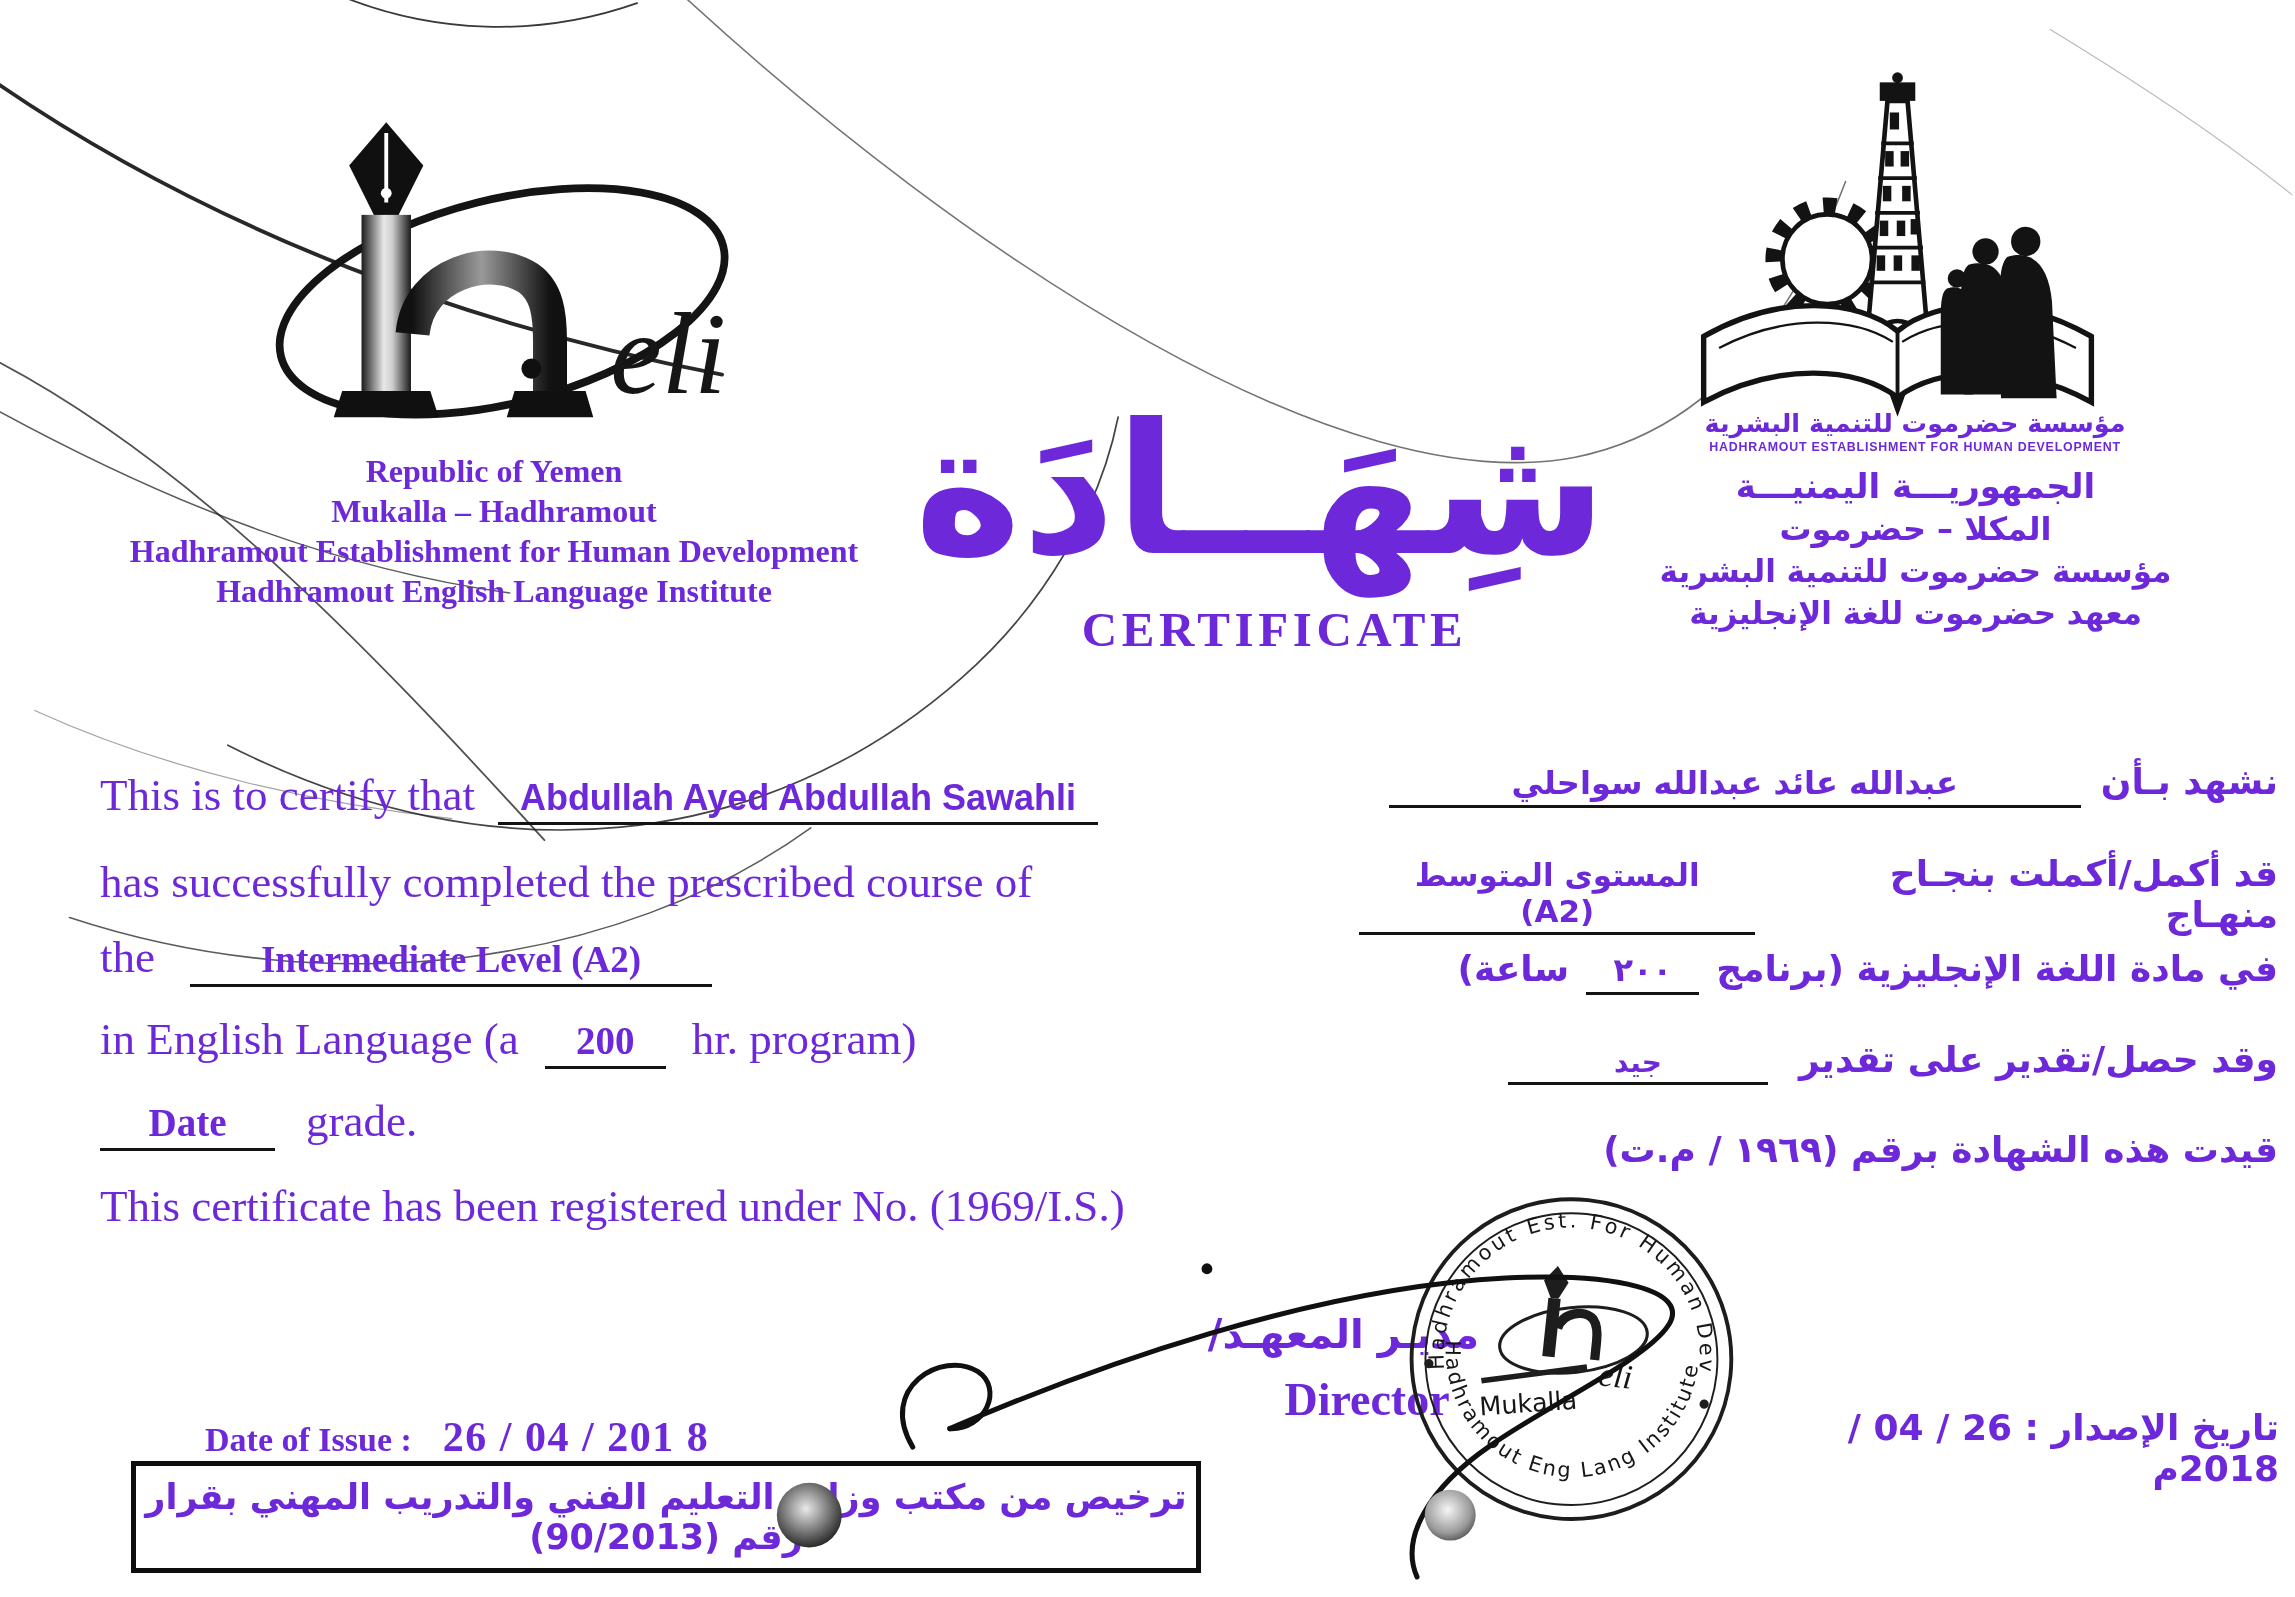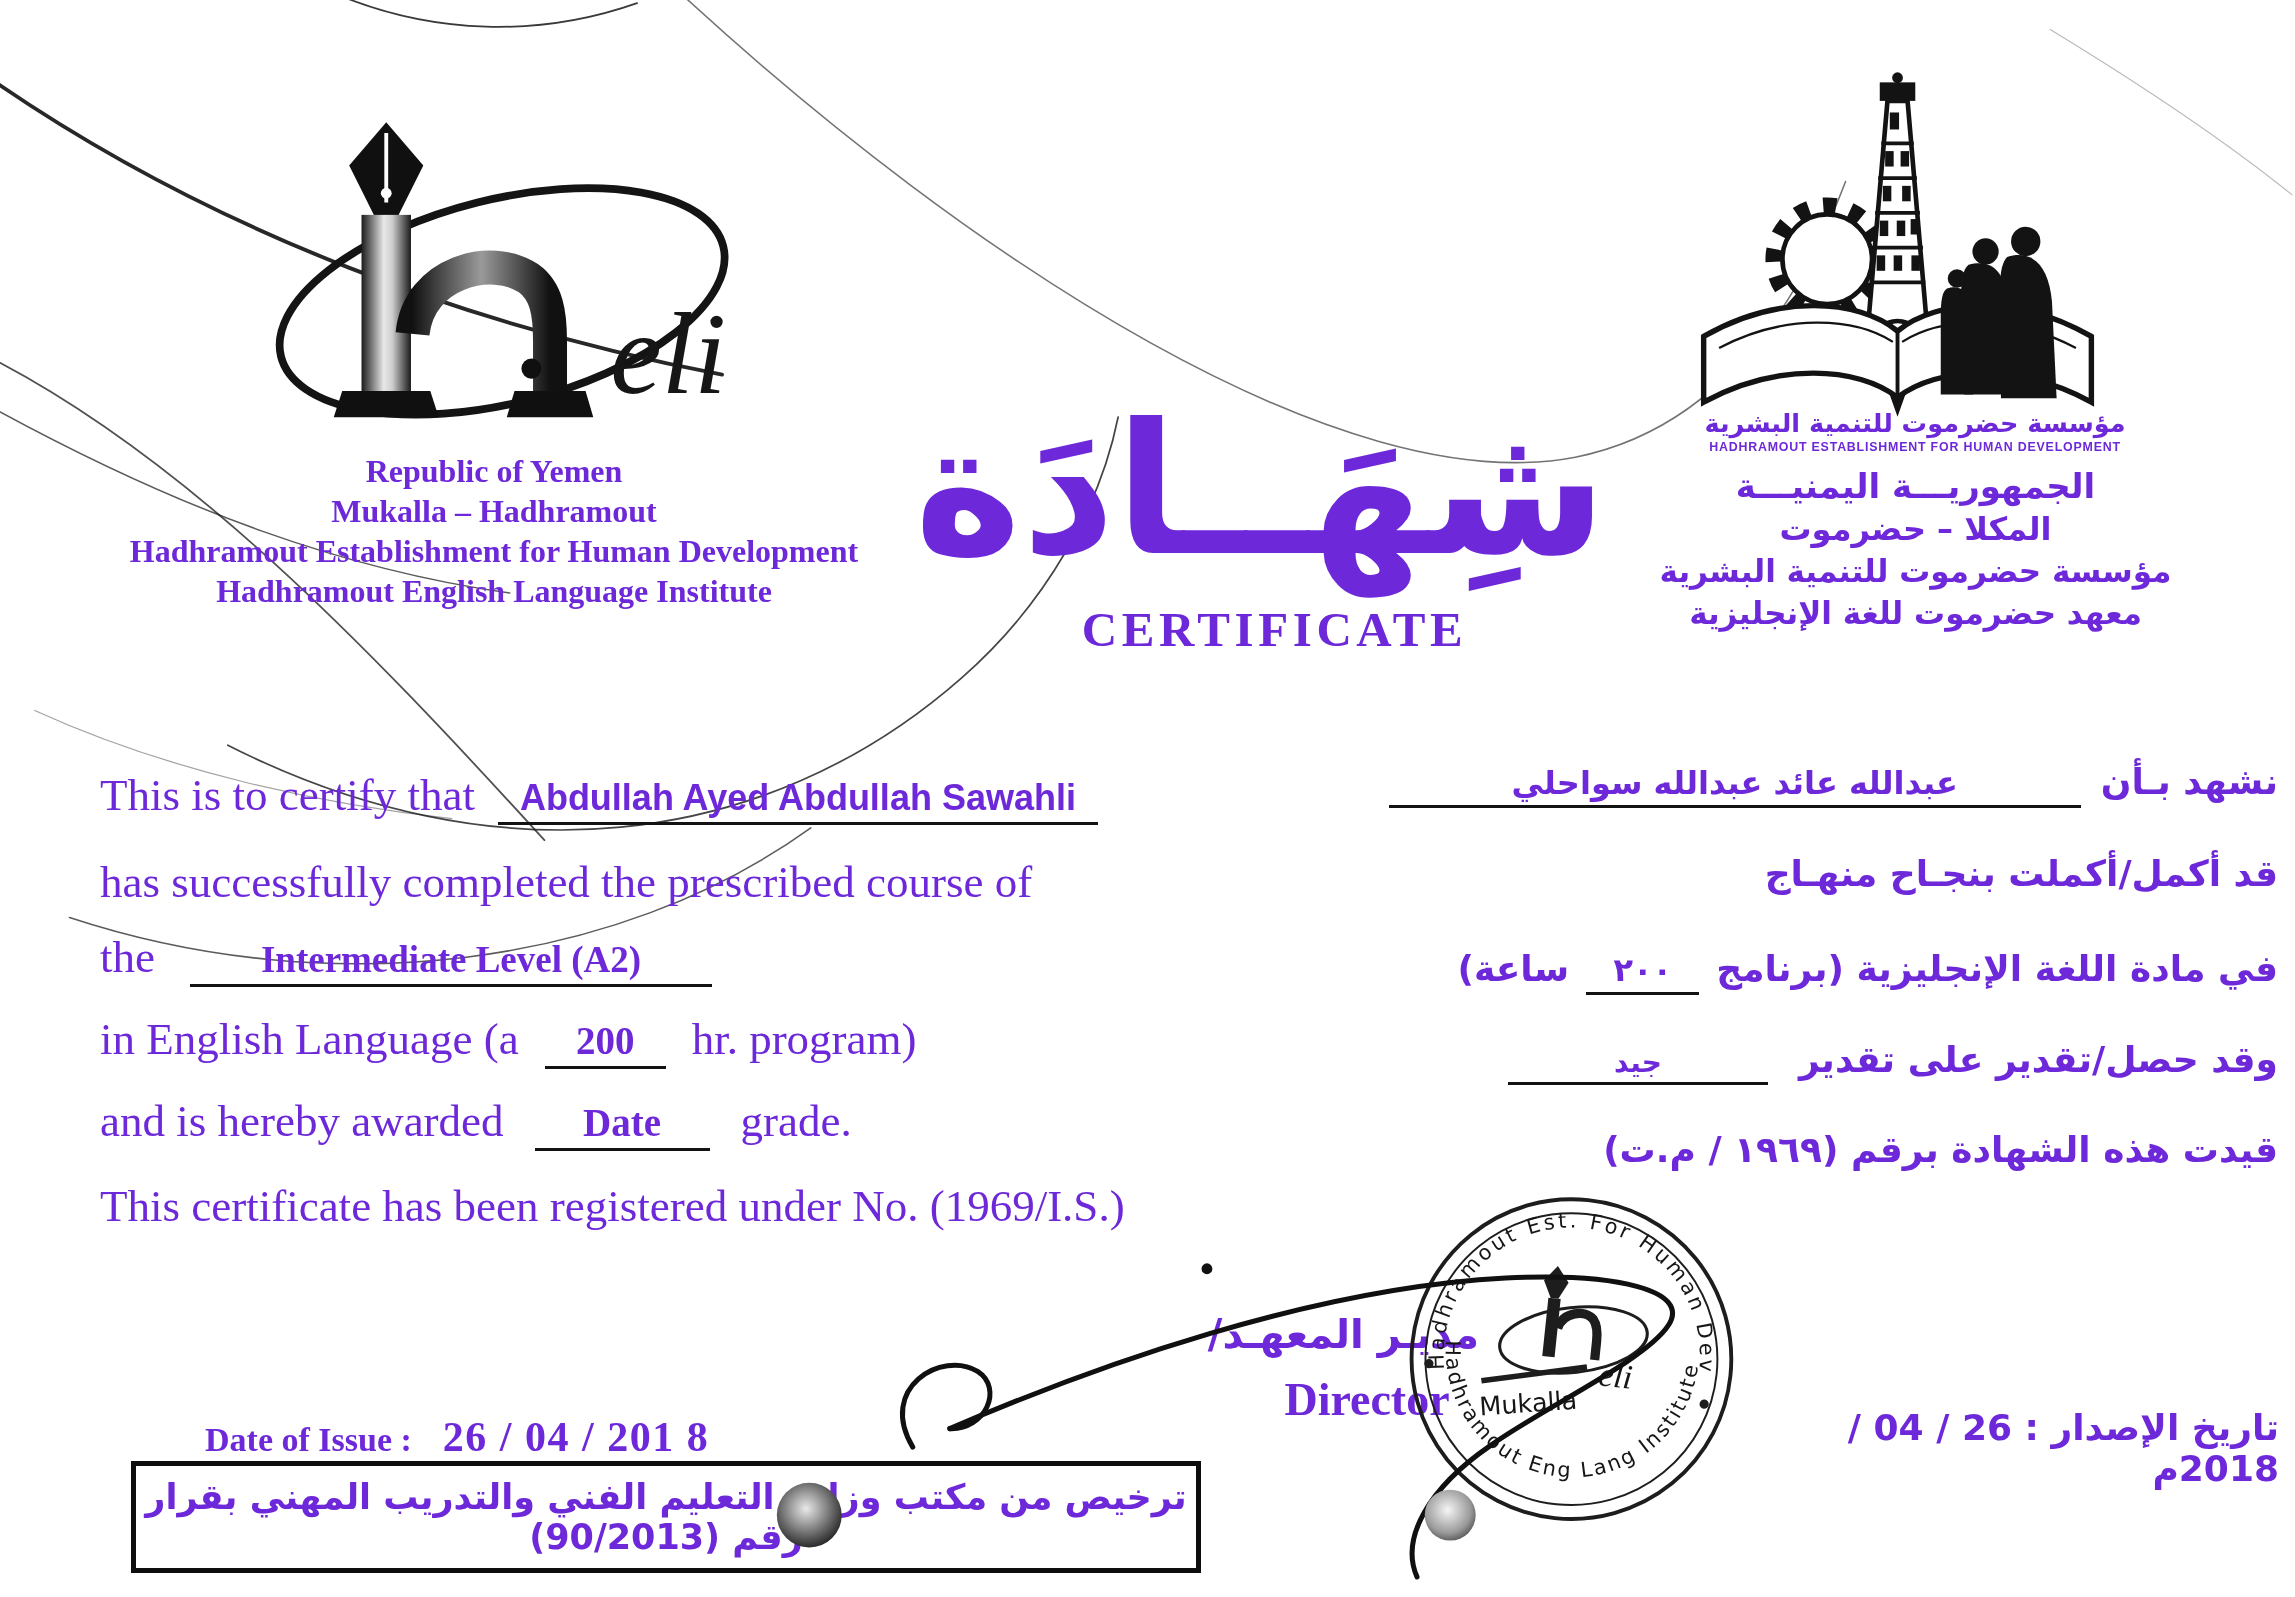--- a/index.html
+++ b/index.html
@@ -145,34 +145,34 @@
     <span class="uline bold" style="min-width:494px;font-size:37px;">Intermediate Level (A2)</span>
   </div>
 
   <div class="abs row" style="left:100px;top:1013px;gap:26px;font-size:45px;">
     <span>in English Language (a</span>
     <span class="uline bold" style="min-width:93px;font-size:39px;">200</span>
     <span>hr. program)</span>
   </div>
 
   <div class="abs row" style="left:100px;top:1095px;gap:31px;font-size:45px;">
-    <span>and is hereby awarded</span>
     <span class="uline bold" style="min-width:147px;font-size:39px;">Date</span>
     <span>grade.</span>
   </div>
 
   <div class="abs" style="left:100px;top:1180px;font-size:45px;">This certificate has been registered under No. (1969/I.S.)</div>
 
   <div class="abs ar row" style="left:1359px;top:761px;width:919px;gap:20px;font-size:36px;font-weight:bold;">
     <span>نشهد بـأن</span>
     <span class="uline" style="min-width:664px;font-size:32px;">عبدالله عائد عبدالله سواحلي</span>
   </div>
 
   <div class="abs ar row" style="left:1359px;top:853px;width:919px;gap:10.8px;font-size:36px;font-weight:bold;">
     <span>قد أكمل/أكملت بنجـاح منهـاج</span>
+    <span class="uline" style="font-size:31px;">المستوى المتوسط (A2)</span>
   </div>
 
   <div class="abs ar row" style="left:1359px;top:948px;width:919px;gap:17px;font-size:36px;font-weight:bold;">
     <span>في مادة اللغة الإنجليزية (برنامج</span>
     <span class="uline" style="min-width:85px;font-size:32px;">٢٠٠</span>
     <span>ساعة)</span>
   </div>
 
   <div class="abs ar row" style="left:1359px;top:1039px;width:919px;gap:31px;font-size:36px;font-weight:bold;">
     <span>وقد حصل/تقدير على تقدير</span>

